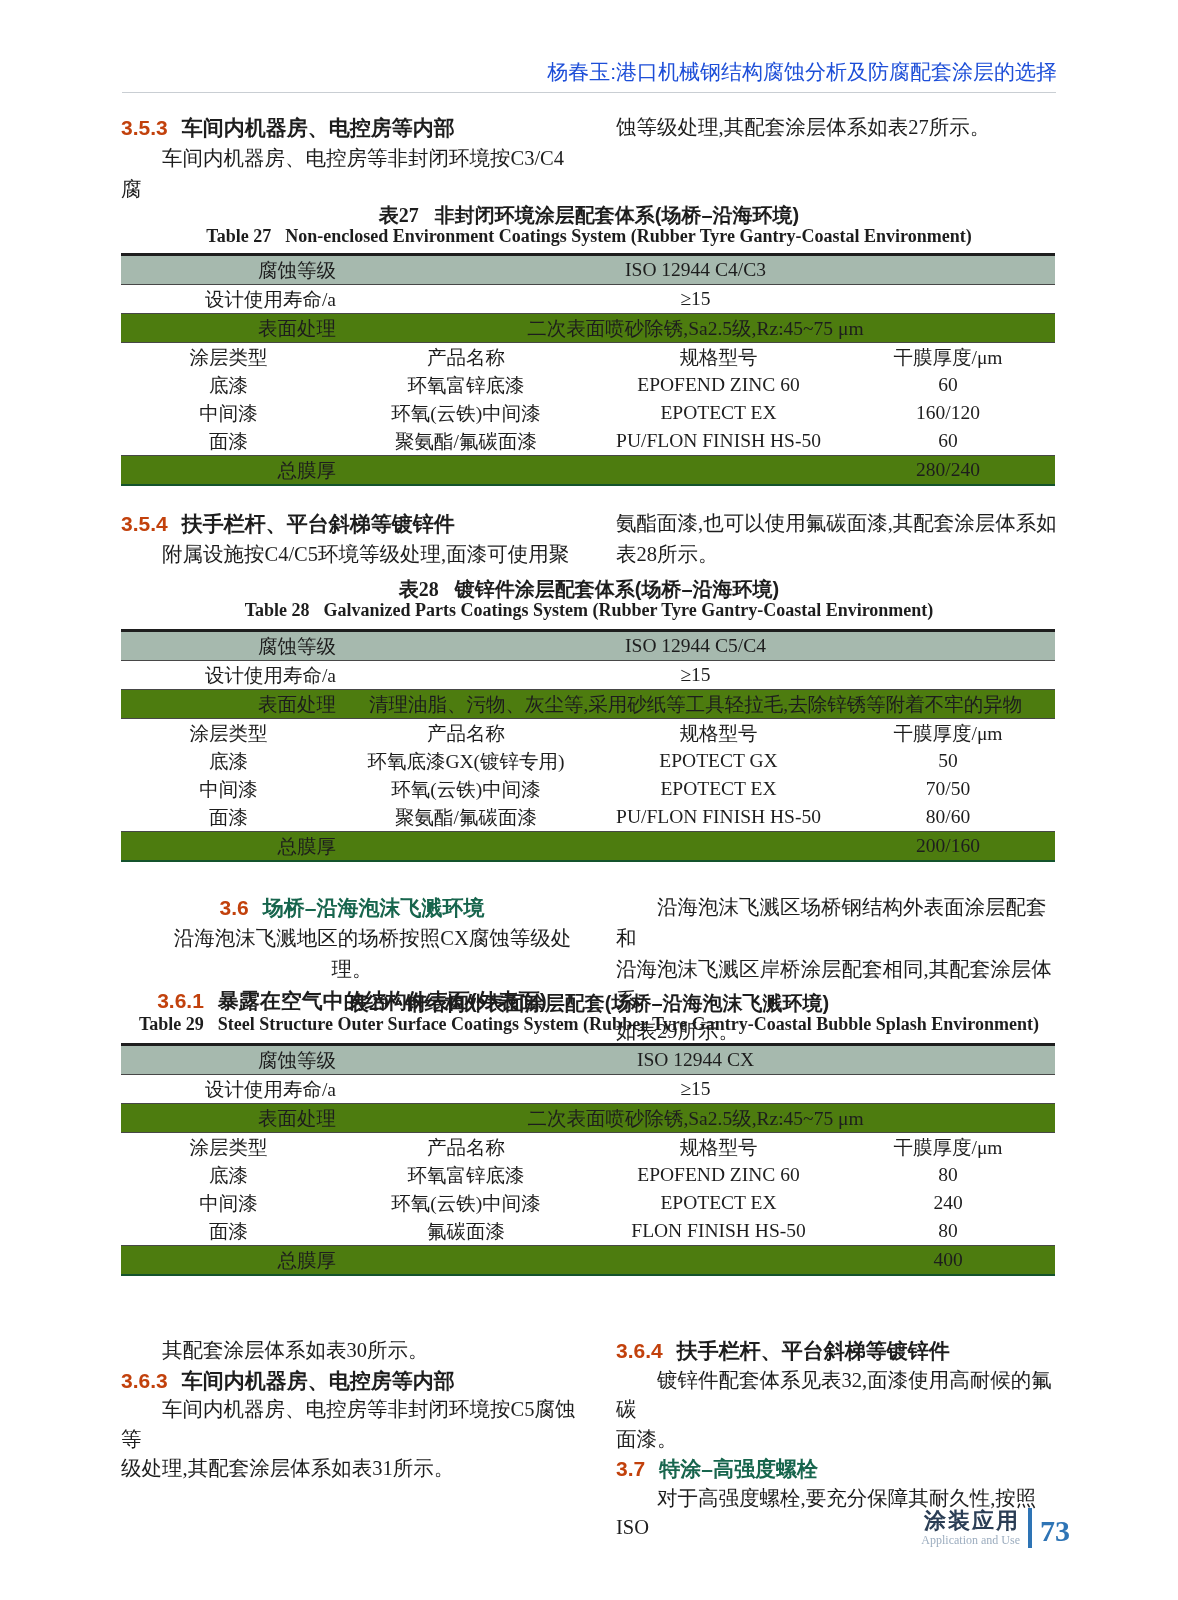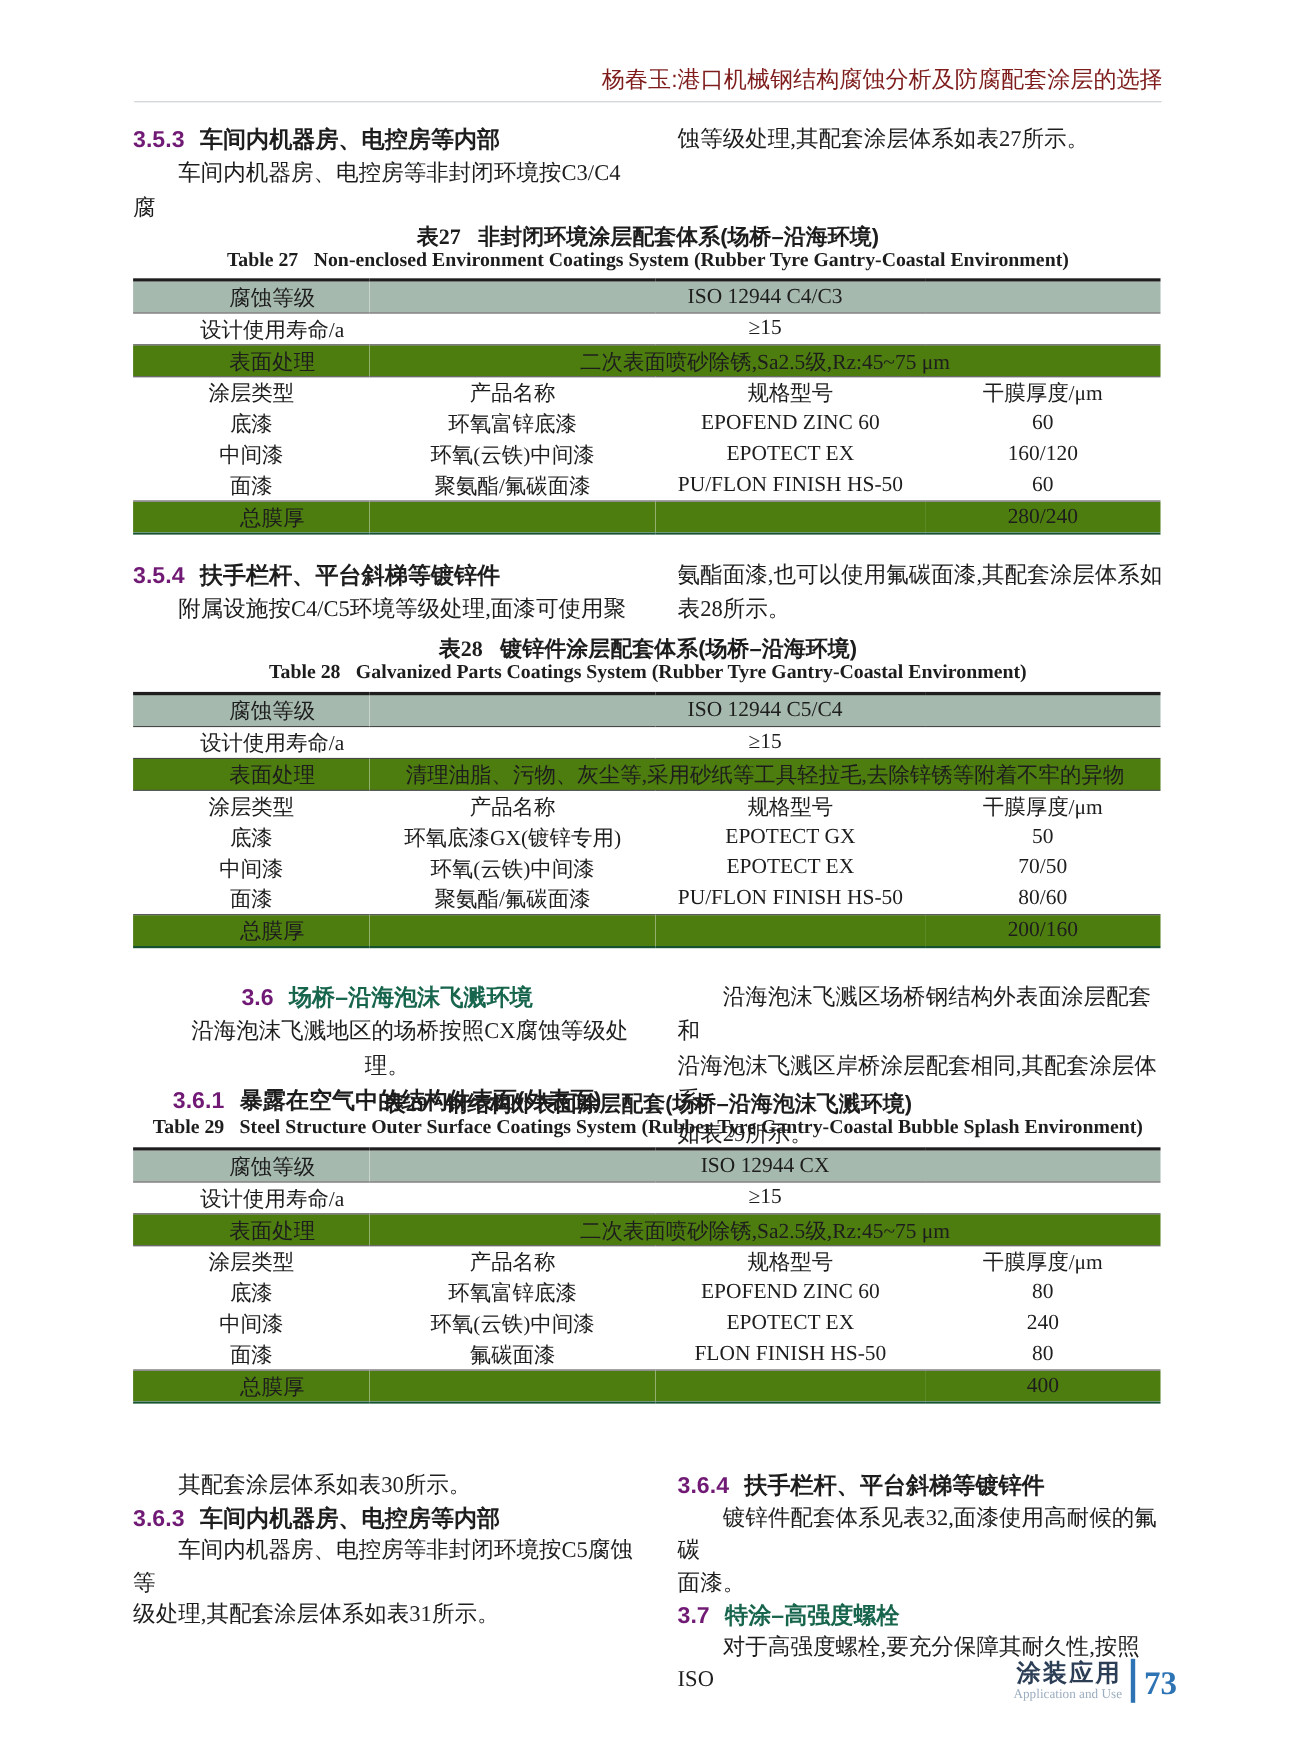--- a/index.html
+++ b/index.html
@@ -4,53 +4,53 @@
 <style>
   html,body { margin:0; padding:0; background:#ffffff; }
   .page {
     position:relative; width:1178px; height:1600px; background:#ffffff;
     font-family:"Liberation Serif","DejaVu Serif",serif; color:#1d1d1d;
     overflow:hidden;
   }
   
   .hdr-title {
     position:absolute; top:58px; left:121px; width:936px;
-    text-align:right; font-size:21px; color:#7f1d1d;
+    text-align:right; font-size:21px; color:#1d4ed8;
     font-family:"Liberation Sans","DejaVu Sans",sans-serif;
   }
   .hdr-rule { position:absolute; top:92px; left:122px; width:934px; height:1px; background:#c9ced3; }
 
   
   .tcol { position:absolute; font-size:20.5px; line-height:31px; }
   .tcol-l { left:121px; width:462px; }
   .tcol-r { left:616px; width:446px; }
   .para-indent { text-indent:2em; }
   .sec-line { font-family:"Liberation Sans","DejaVu Sans",sans-serif; font-weight:bold; font-size:21px; }
-  .sec-num { color:#701a75; margin-right:14px; }
+  .sec-num { color:#c2410c; margin-right:14px; }
   .sec-green { color:#17654d; }
 
   
   .tbl-title-cn {
     position:absolute; left:121px; width:936px; text-align:center;
     font-family:"Liberation Sans","DejaVu Sans",sans-serif; font-weight:bold; font-size:20px;
   }
   .tbl-title-cn .tnum { margin-right:16px;font-family:Liberation Serif, serif; }
   .tbl-title-en {
     position:absolute; left:61px; width:1056px; text-align:center;
     font-weight:bold; font-size:18px;
   }
   .tbl-title-en .tnum { margin-right:14px; }
 
   
   .ctable {
     position:absolute; left:121px; width:934px;
     border-collapse:collapse; table-layout:fixed; font-size:19.5px;
   }
   .ctable td { height:28px; padding:0; text-align:center; vertical-align:middle; overflow:hidden; white-space:nowrap; }
-  .ctable td.lbl { text-align:center; padding-left:38px; }
+  .ctable td.lbl { text-align:right; padding-left:38px; }
   .shade-dark td { background:#a6b9ae; }
   .shade-light td { background:#4d7c0f; }
   .r-thick-top td { border-top:3px solid #1e1e1e; }
   .r-thick-bottom td { border-bottom:2px solid #14532d; }
   .r-thin-bottom td { border-bottom:1.5px solid #474747; }
 
   
   .footer { position:absolute; top:1508px; right:108px; display:flex; align-items:center; }
   .footer-txt { text-align:right; }
   .footer-cn { font-size:22px; font-weight:bold; color:#2b3e55; letter-spacing:2px; line-height:24px; }

